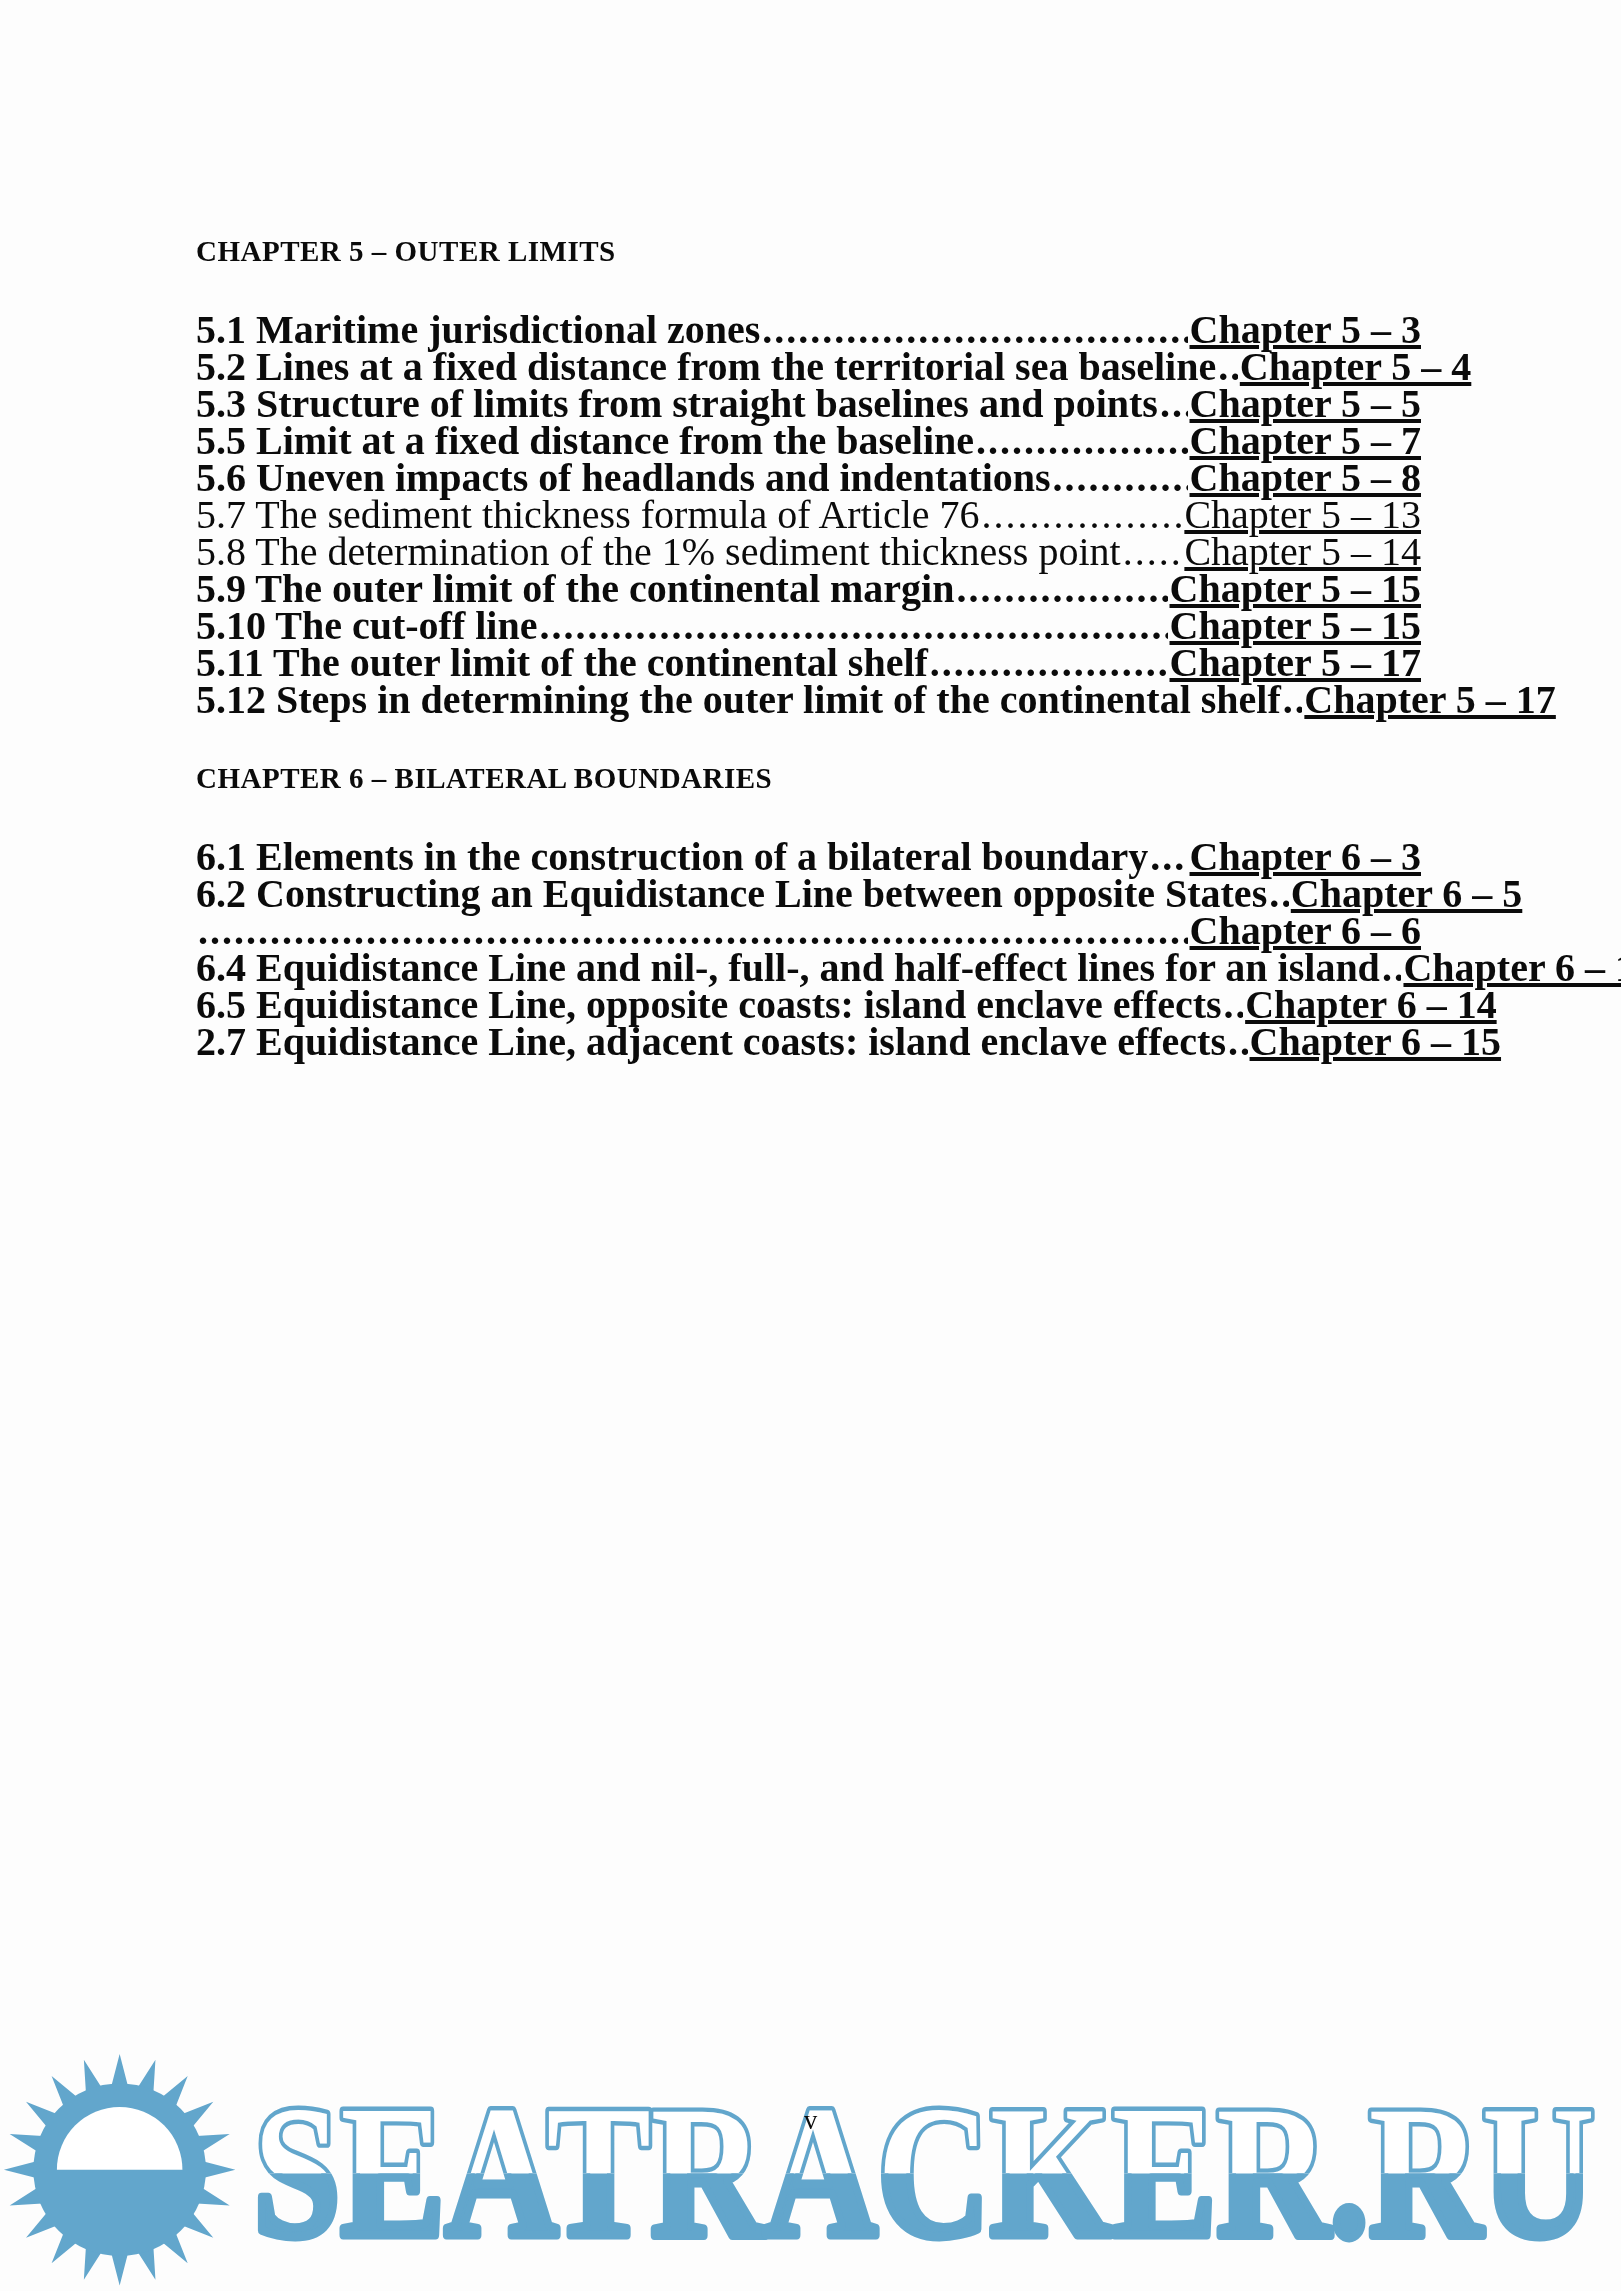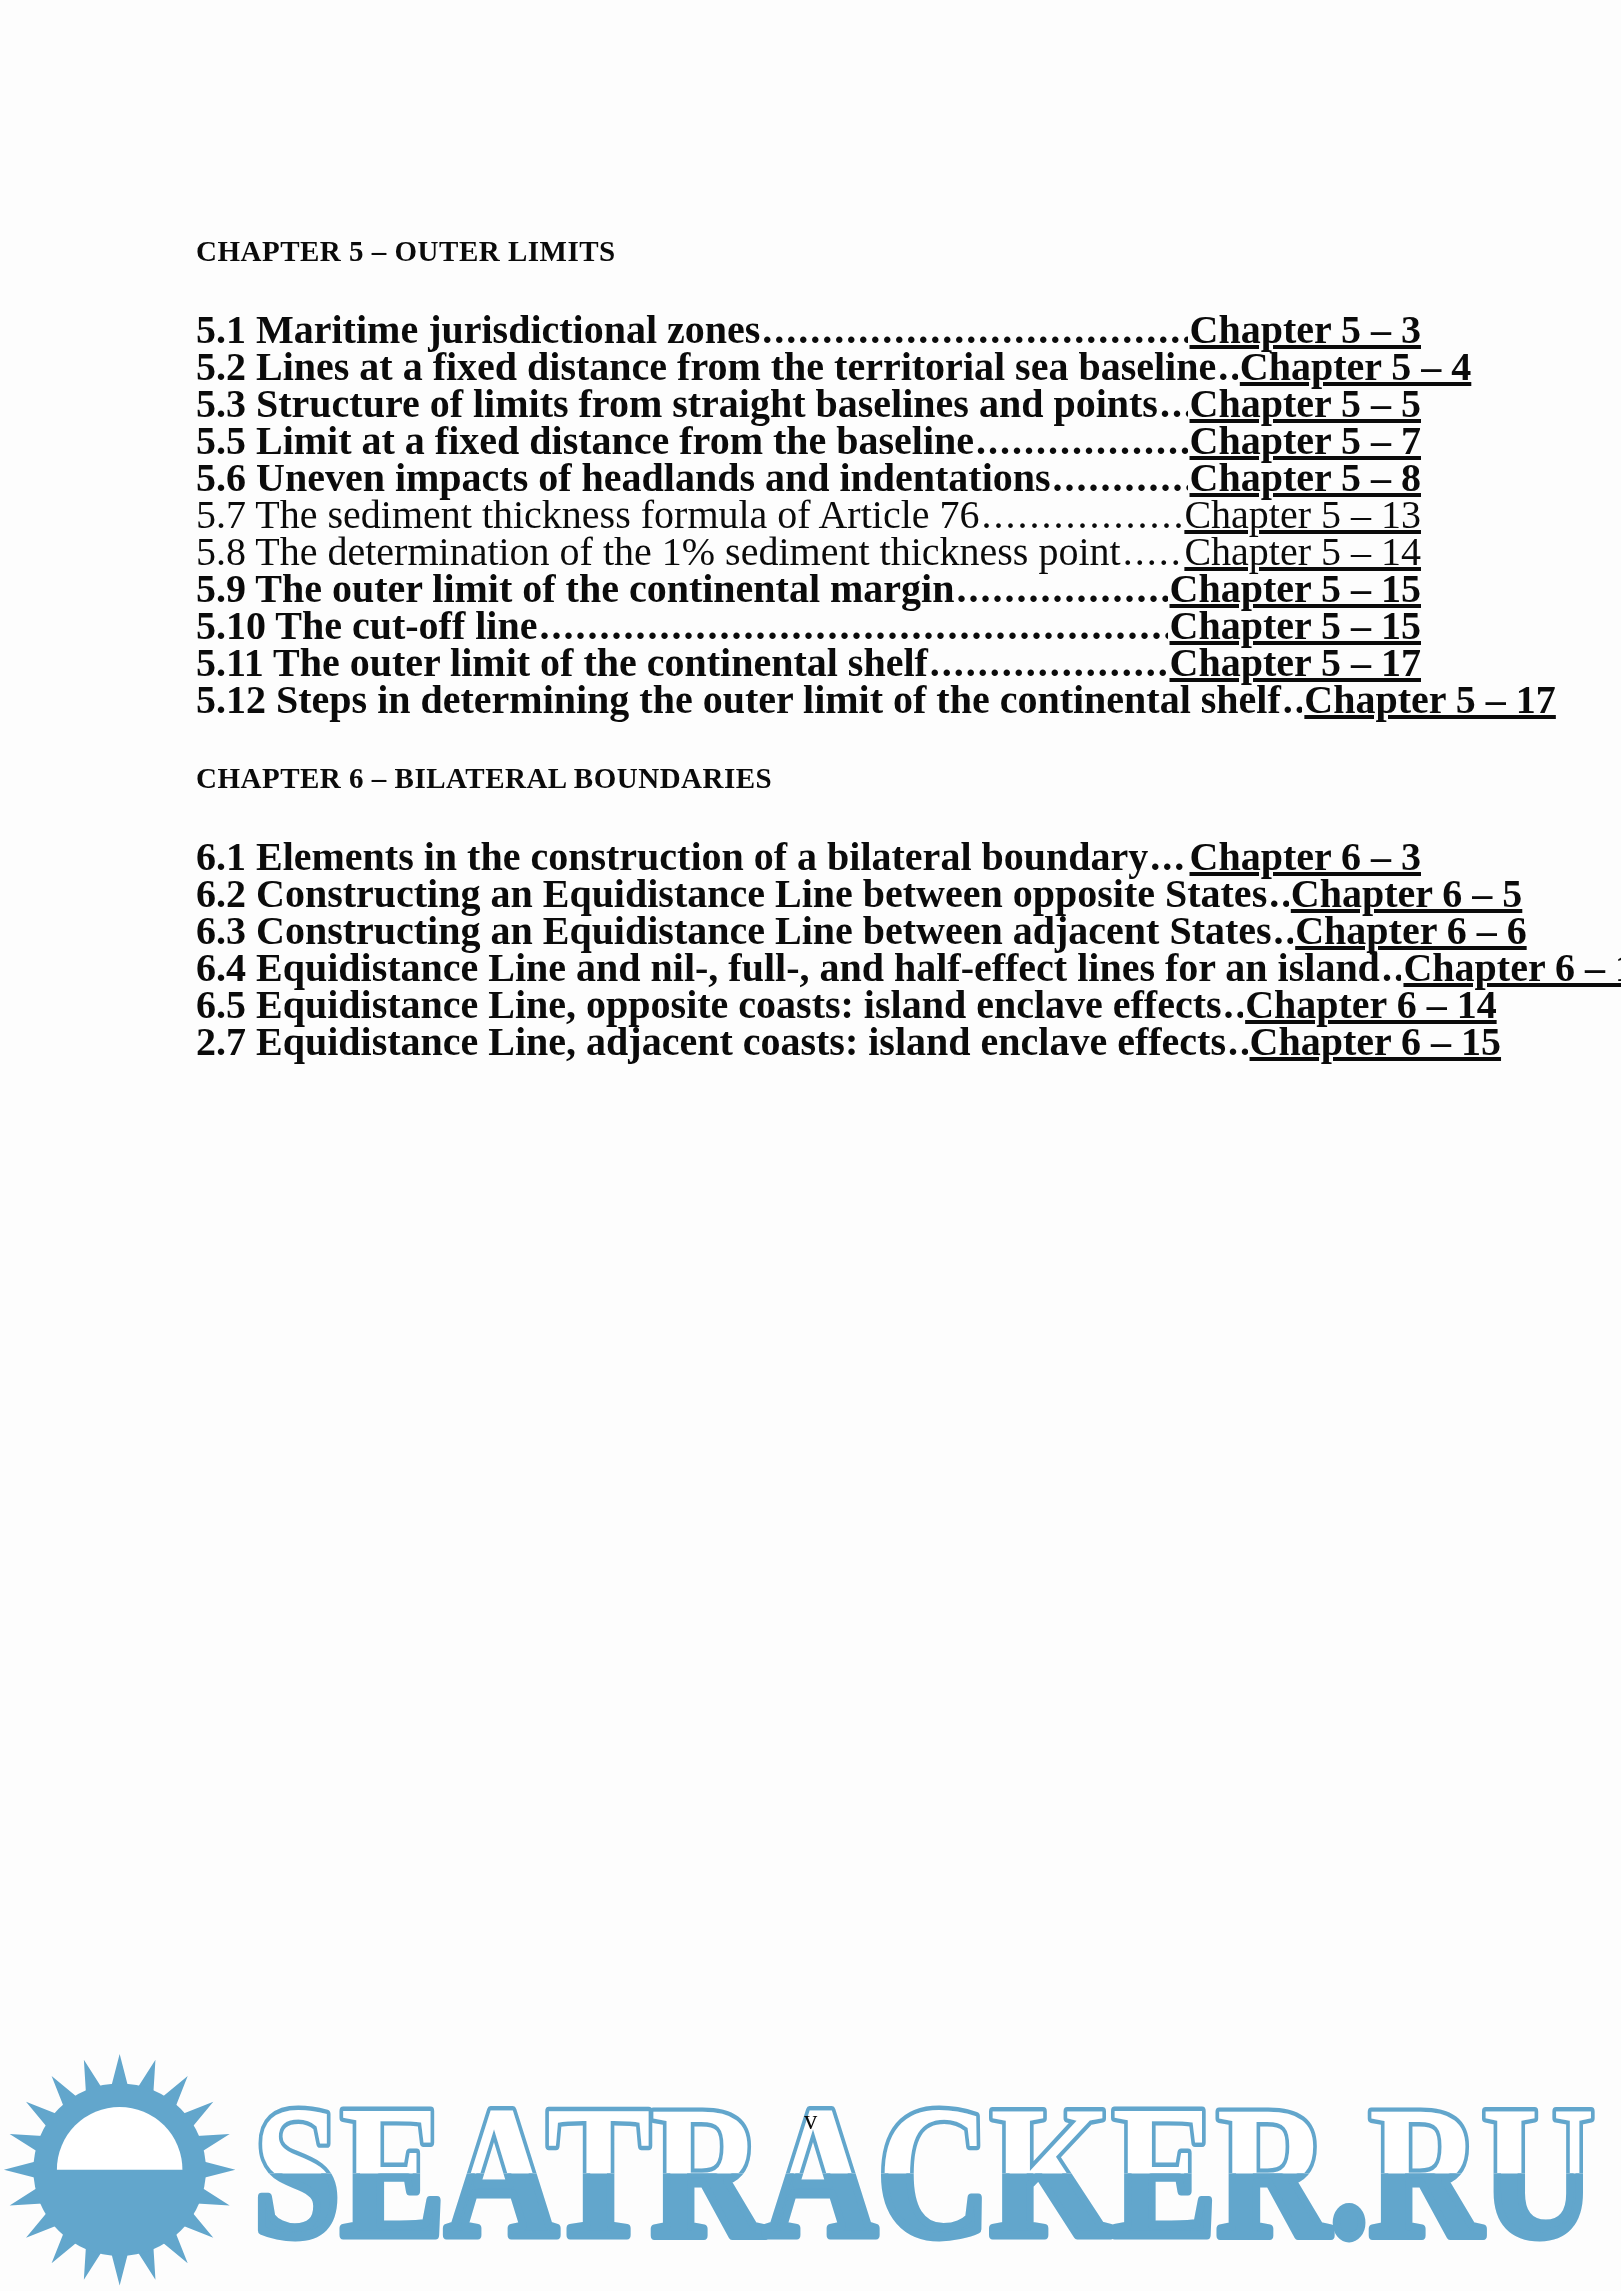--- a/index.html
+++ b/index.html
@@ -135,21 +135,20 @@
           <span class="toc-title">6.1 Elements in the construction of a bilateral boundary</span>
           <span class="toc-leader"></span>
           <span class="toc-page">Chapter 6 – 3</span>
         </div>
         <div class="toc-row bold">
           <span class="toc-title">6.2 Constructing an Equidistance Line between opposite States</span>
           <span class="toc-leader"></span>
           <span class="toc-page">Chapter 6 – 5</span>
         </div>
         <div class="toc-row bold">
-          <span class="toc-title">6.3 Constructing an Equidistance Line between adjacent States</span>
           <span class="toc-leader"></span>
           <span class="toc-page">Chapter 6 – 6</span>
         </div>
         <div class="toc-row bold">
           <span class="toc-title">6.4 Equidistance Line and nil-, full-, and half-effect lines for an island</span>
           <span class="toc-leader"></span>
           <span class="toc-page">Chapter 6 – 10</span>
         </div>
         <div class="toc-row bold">
           <span class="toc-title">6.5 Equidistance Line, opposite coasts: island enclave effects</span>

